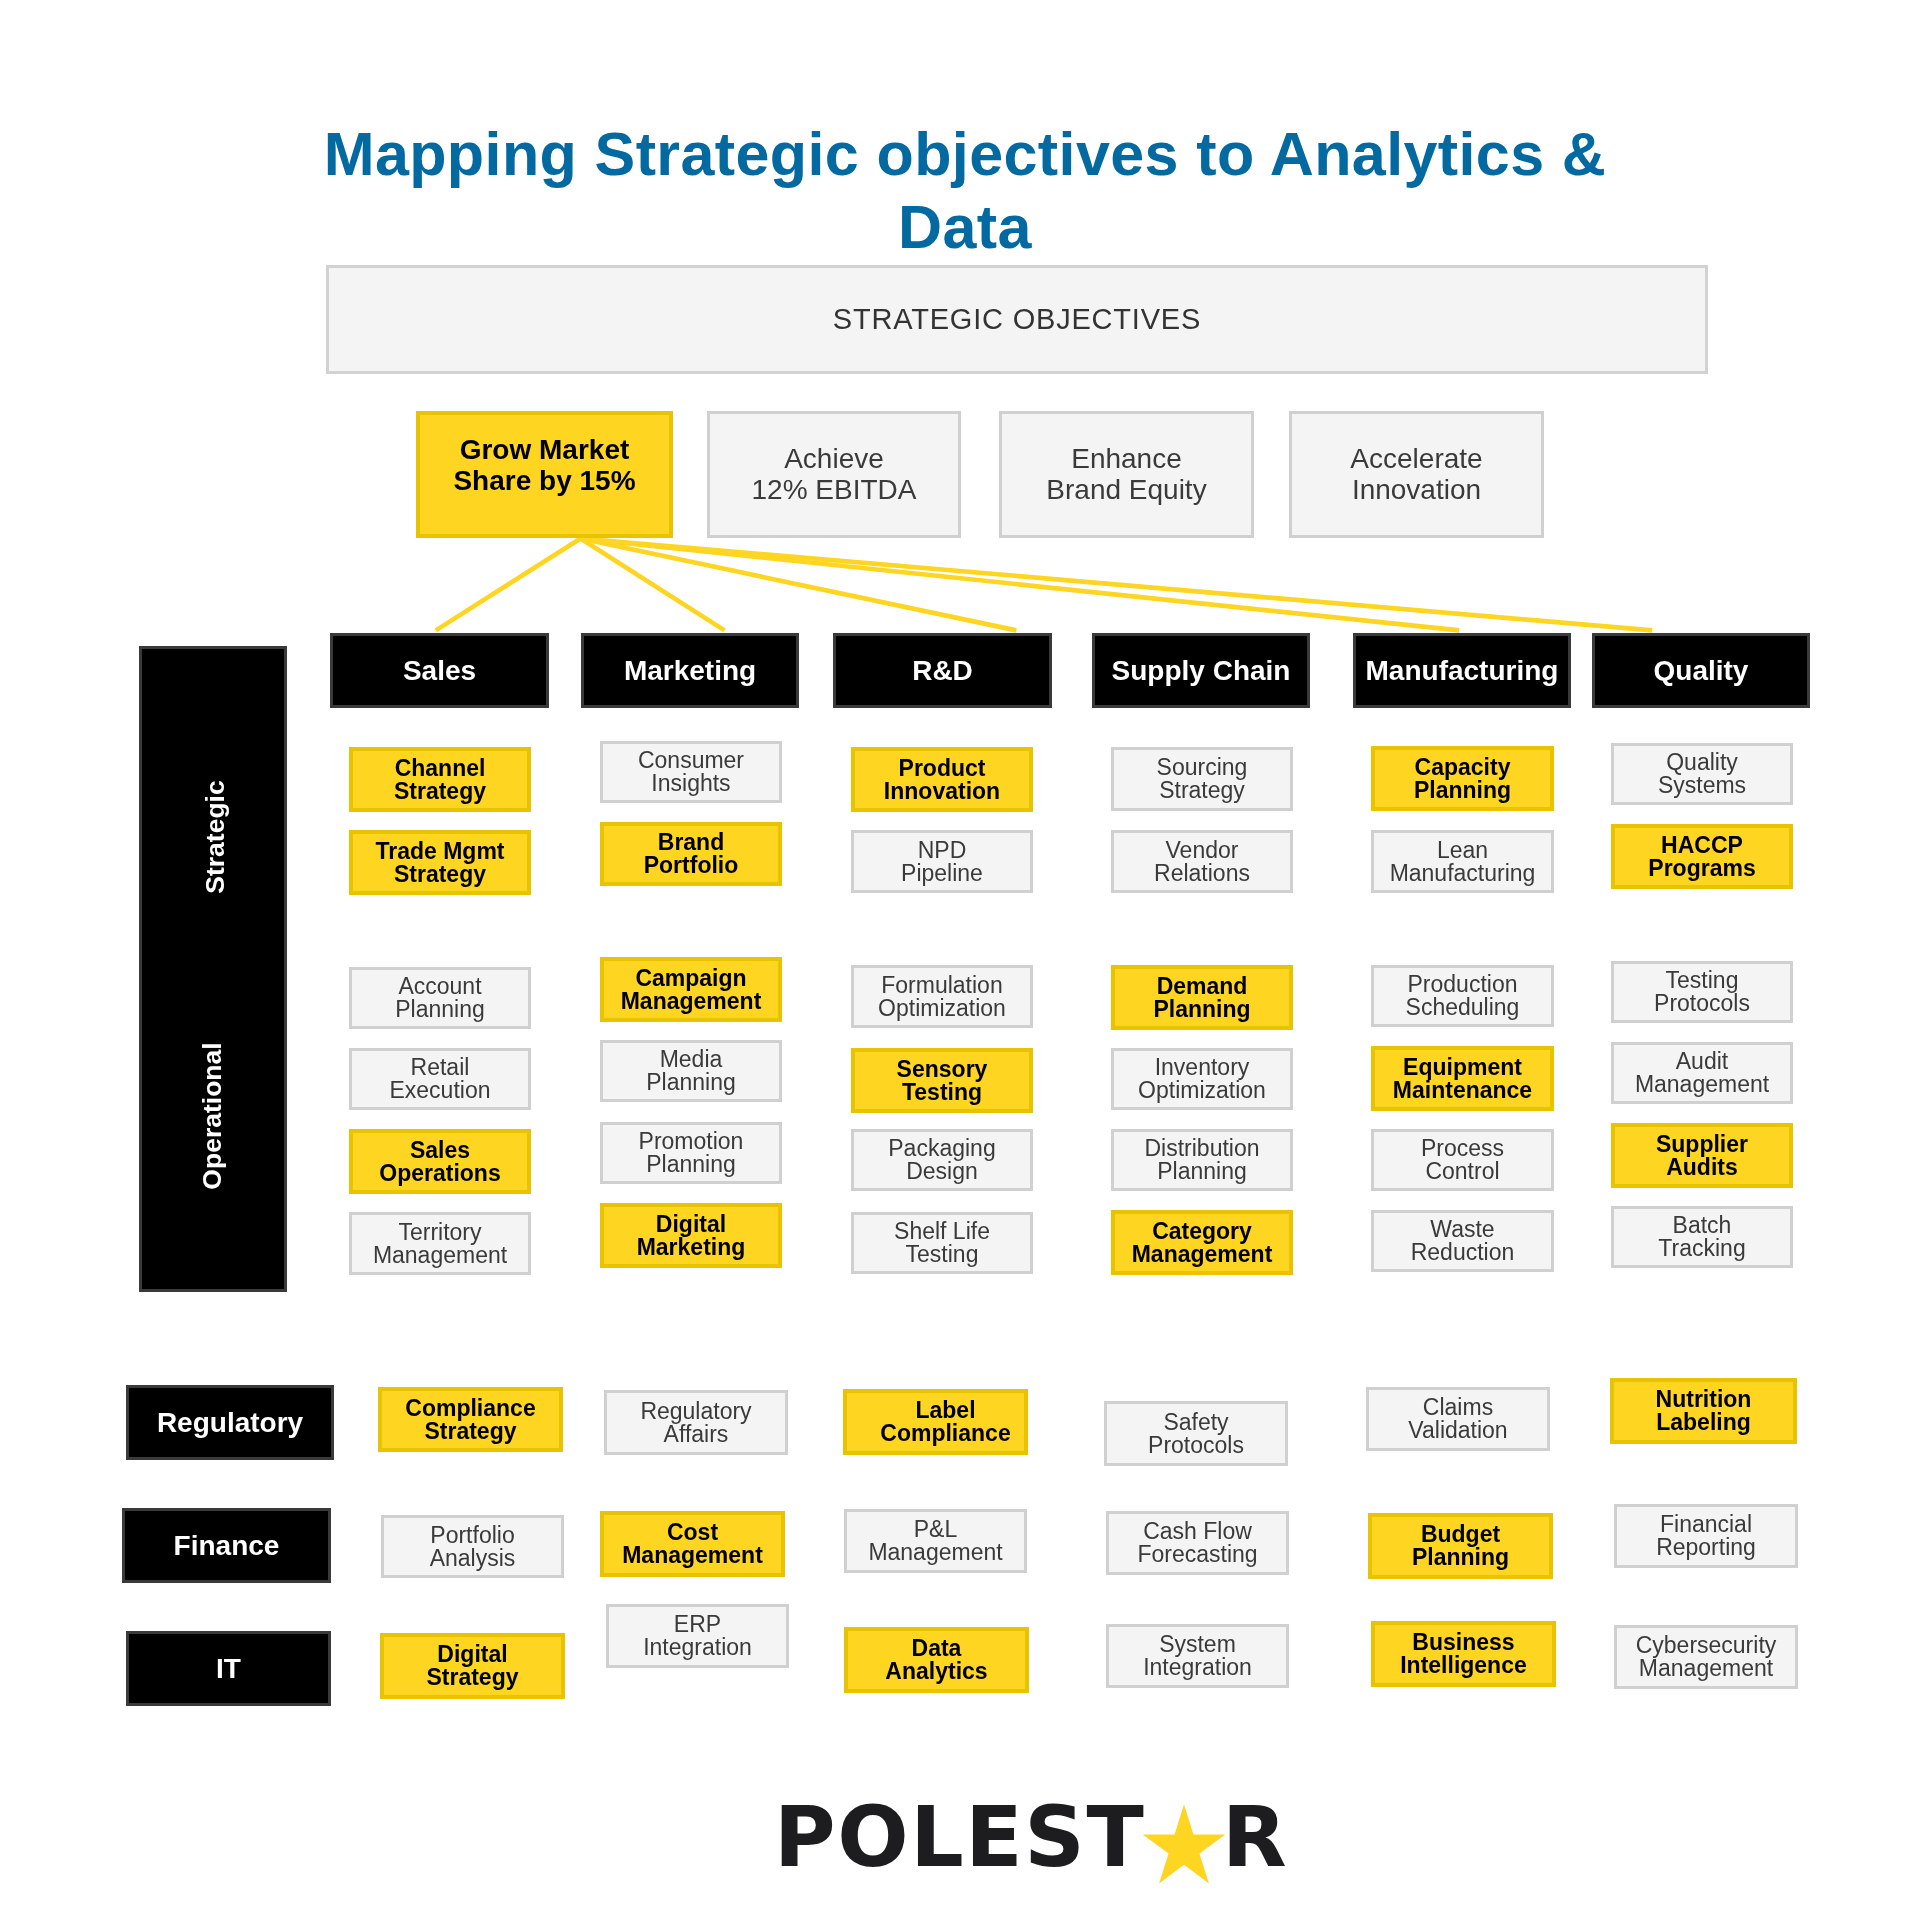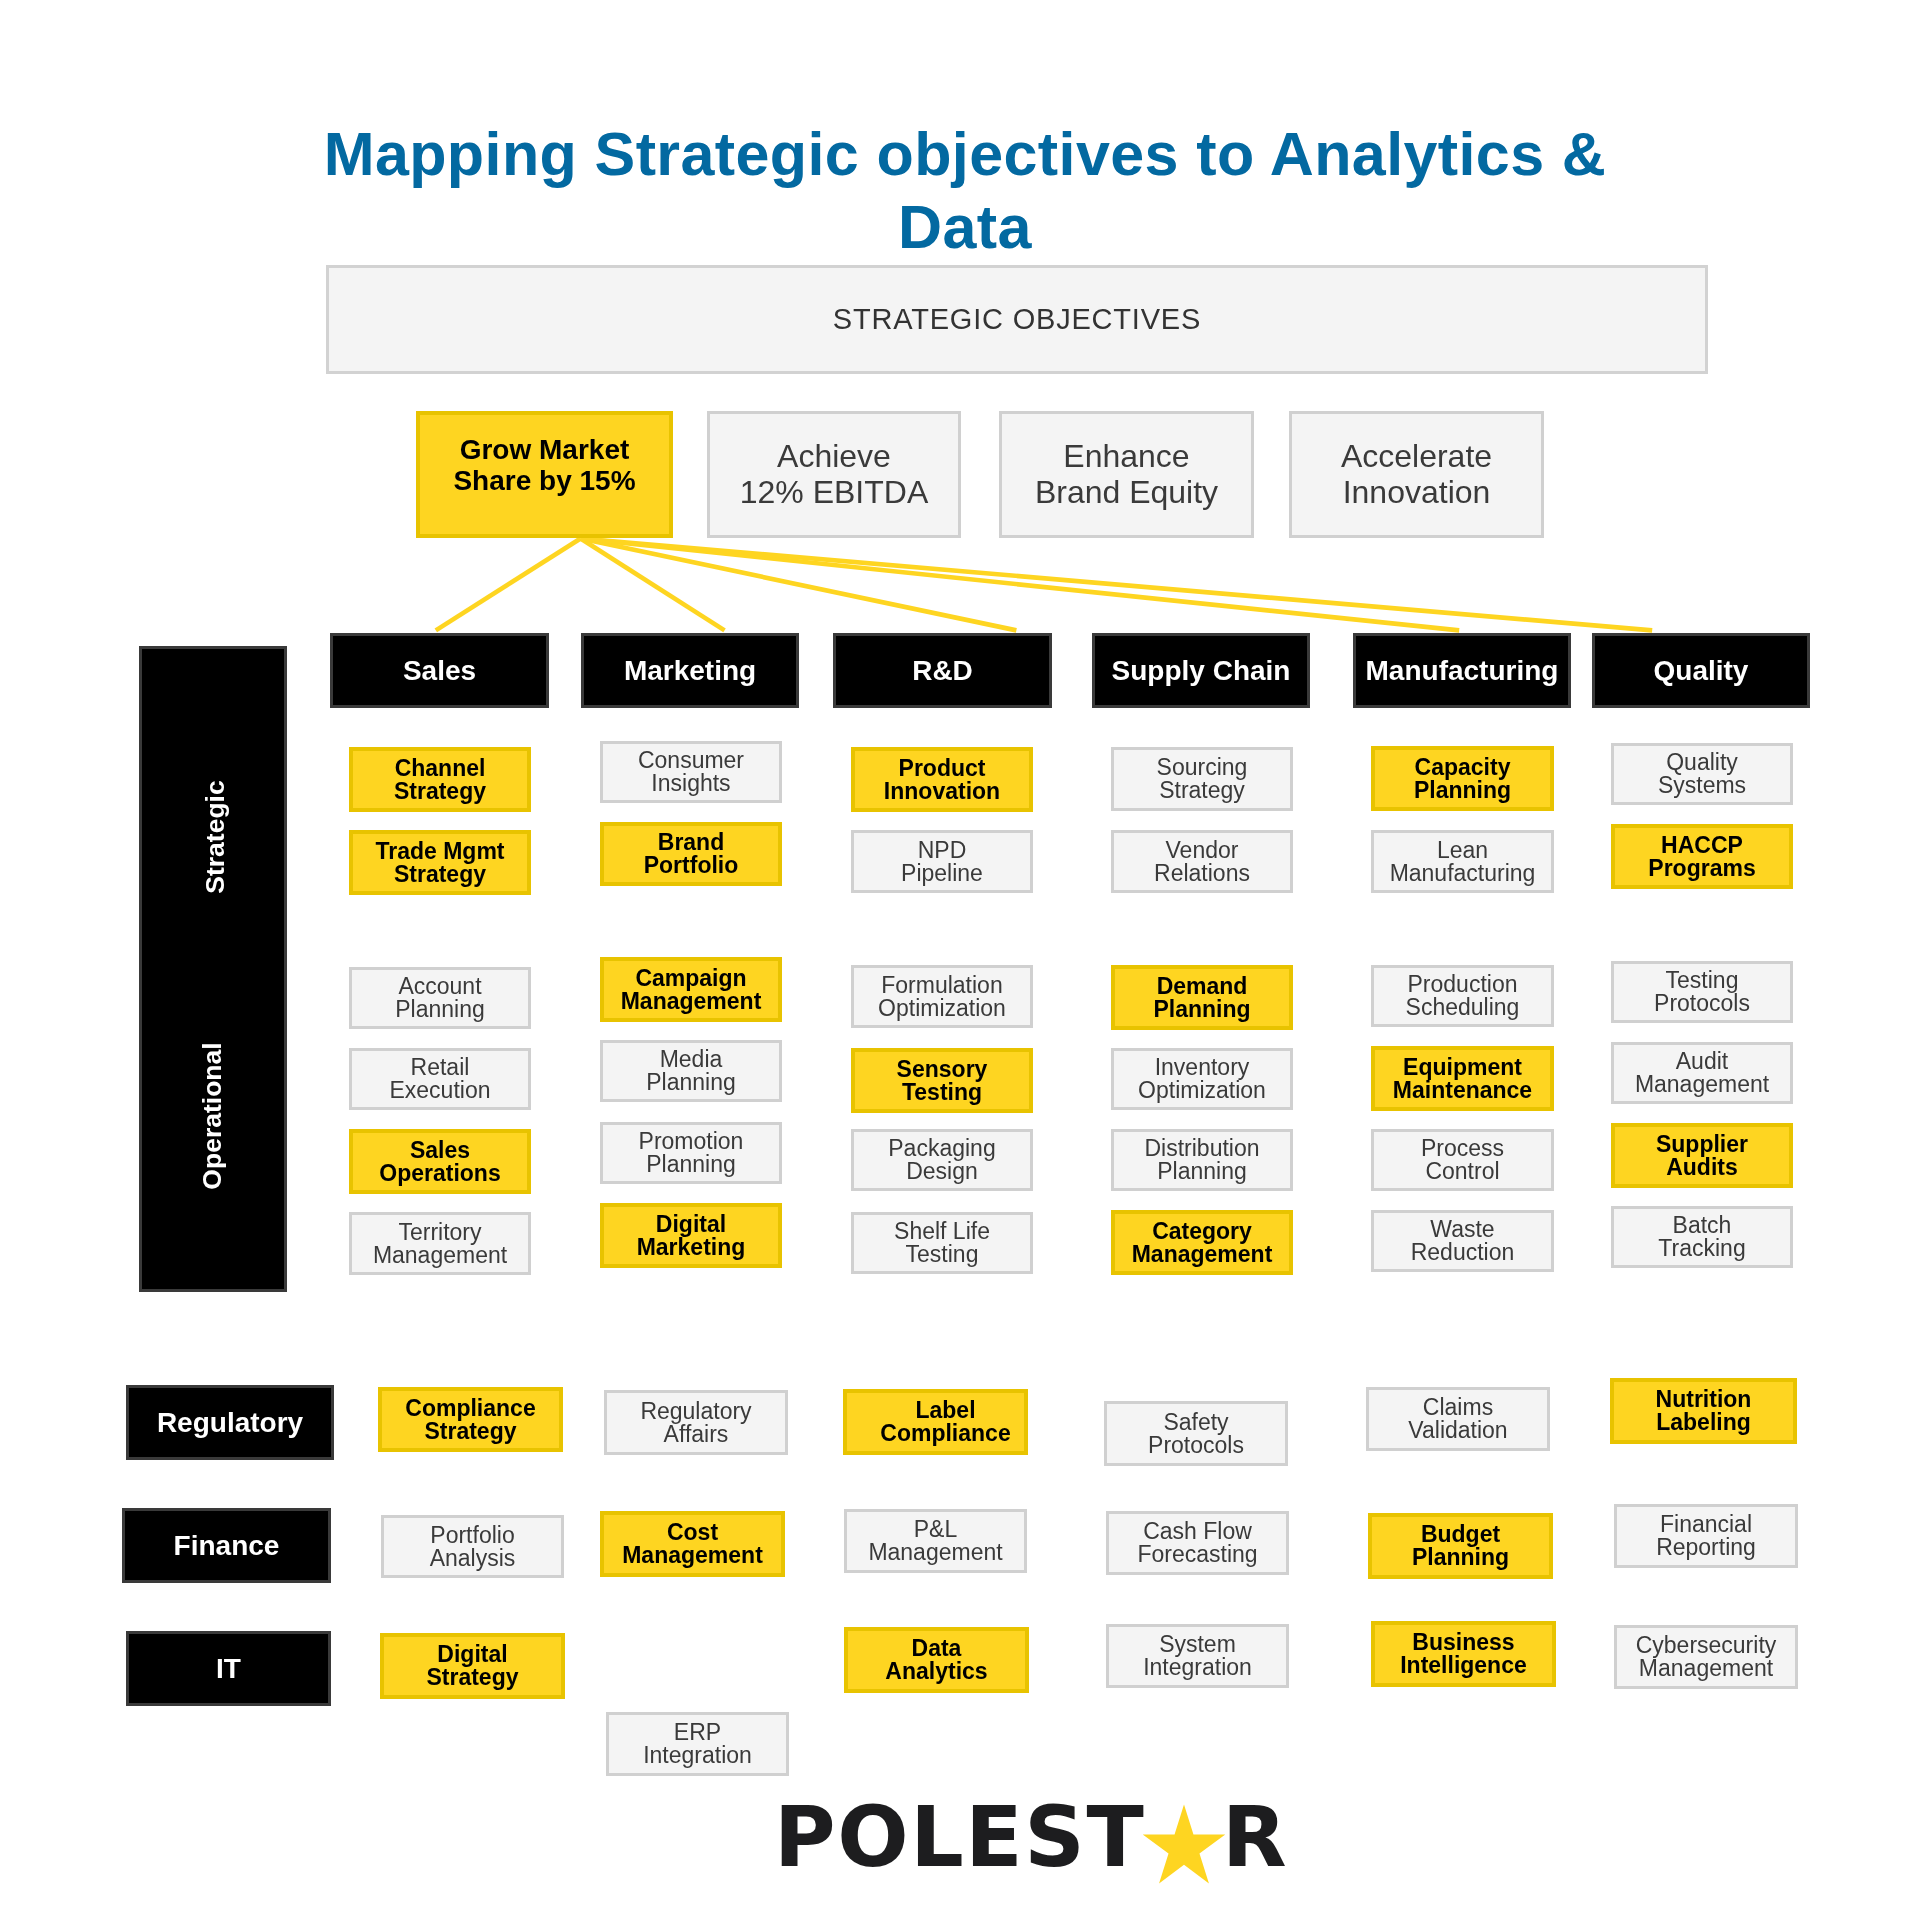--- a/index.html
+++ b/index.html
@@ -3,21 +3,21 @@
 <meta charset="utf-8">
 <style>
   html,body{margin:0;padding:0;background:#ffffff;}
   body{width:1930px;height:1930px;position:relative;overflow:hidden;font-family:"Liberation Sans","DejaVu Sans",sans-serif;}
   .abs{position:absolute;box-sizing:border-box;}
   .title{position:absolute;left:0;width:1930px;text-align:center;font-weight:bold;color:#0369a1;font-size:61px;line-height:72px;letter-spacing:0.4px;}
   .objbar{background:#f4f4f4;border:3.1px solid #d2d2d2;display:flex;align-items:center;justify-content:center;color:#333;font-size:29px;letter-spacing:0.8px;}
   .box{display:flex;align-items:center;justify-content:center;text-align:center;white-space:pre-line;line-height:1.0;}
   .box.gray{background:#f4f4f4;border:3.1px solid #d0d0d0;color:#3a3a3a;font-size:23px;}
   .box.yellow{background:#fed521;border:4.7px solid #e8c300;color:#000;font-weight:bold;font-size:23px;}
-  .obj.gray{font-size:32px;line-height:1.1;}
+  .obj.gray{font-size:28px;line-height:1.1;}
   .obj.yellow{font-size:28px;line-height:1.1;align-items:flex-start;padding-top:20px;}
   .hdr{background:#000;border:3.9px solid #3a3a3a;color:#fff;font-weight:bold;font-size:28px;display:flex;align-items:center;justify-content:center;}
   .vbar{background:#000;border:3.9px solid #3a3a3a;}
   .vlabel{position:absolute;color:#fff;font-weight:bold;font-size:26.5px;transform:translate(-50%,-50%) rotate(-90deg);white-space:nowrap;}
   svg.lines{position:absolute;left:0;top:0;}
   .logo{position:absolute;left:774px;top:1790px;height:93px;display:flex;align-items:center;}
   .logo-text{font-weight:bold;font-size:84px;color:#1d1d1f;letter-spacing:1.6px;font-family:"DejaVu Sans",sans-serif;}
 </style>
 </head>
 <body>
@@ -155,21 +155,21 @@
 Management</span></div>
     <div class="abs box gray" style="left: 1106px; top: 1511px; width: 183px; height: 64px;"><span>Cash Flow
 Forecasting</span></div>
     <div class="abs box yellow" style="left: 1368px; top: 1513px; width: 185px; height: 66px;"><span>Budget
 Planning</span></div>
     <div class="abs box gray" style="left: 1614px; top: 1504px; width: 184px; height: 64px;"><span>Financial
 Reporting</span></div>
     <div class="abs hdr" style="left: 126px; top: 1631px; width: 205px; height: 75px;">IT</div>
     <div class="abs box yellow" style="left: 380px; top: 1633px; width: 185px; height: 66px;"><span>Digital
 Strategy</span></div>
-    <div class="abs box gray" style="left: 606px; top: 1712px; width: 183px; height: 64px;"><span>ERP
+    <div class="abs box gray" style="left: 606px; top: 1604px; width: 183px; height: 64px;"><span>ERP
 Integration</span></div>
     <div class="abs box yellow" style="left: 844px; top: 1627px; width: 185px; height: 66px;"><span>Data
 Analytics</span></div>
     <div class="abs box gray" style="left: 1106px; top: 1624px; width: 183px; height: 64px;"><span>System
 Integration</span></div>
     <div class="abs box yellow" style="left: 1371px; top: 1621px; width: 185px; height: 66px;"><span>Business
 Intelligence</span></div>
     <div class="abs box gray" style="left: 1614px; top: 1625px; width: 184px; height: 64px;"><span>Cybersecurity
 Management</span></div>
   </div>

